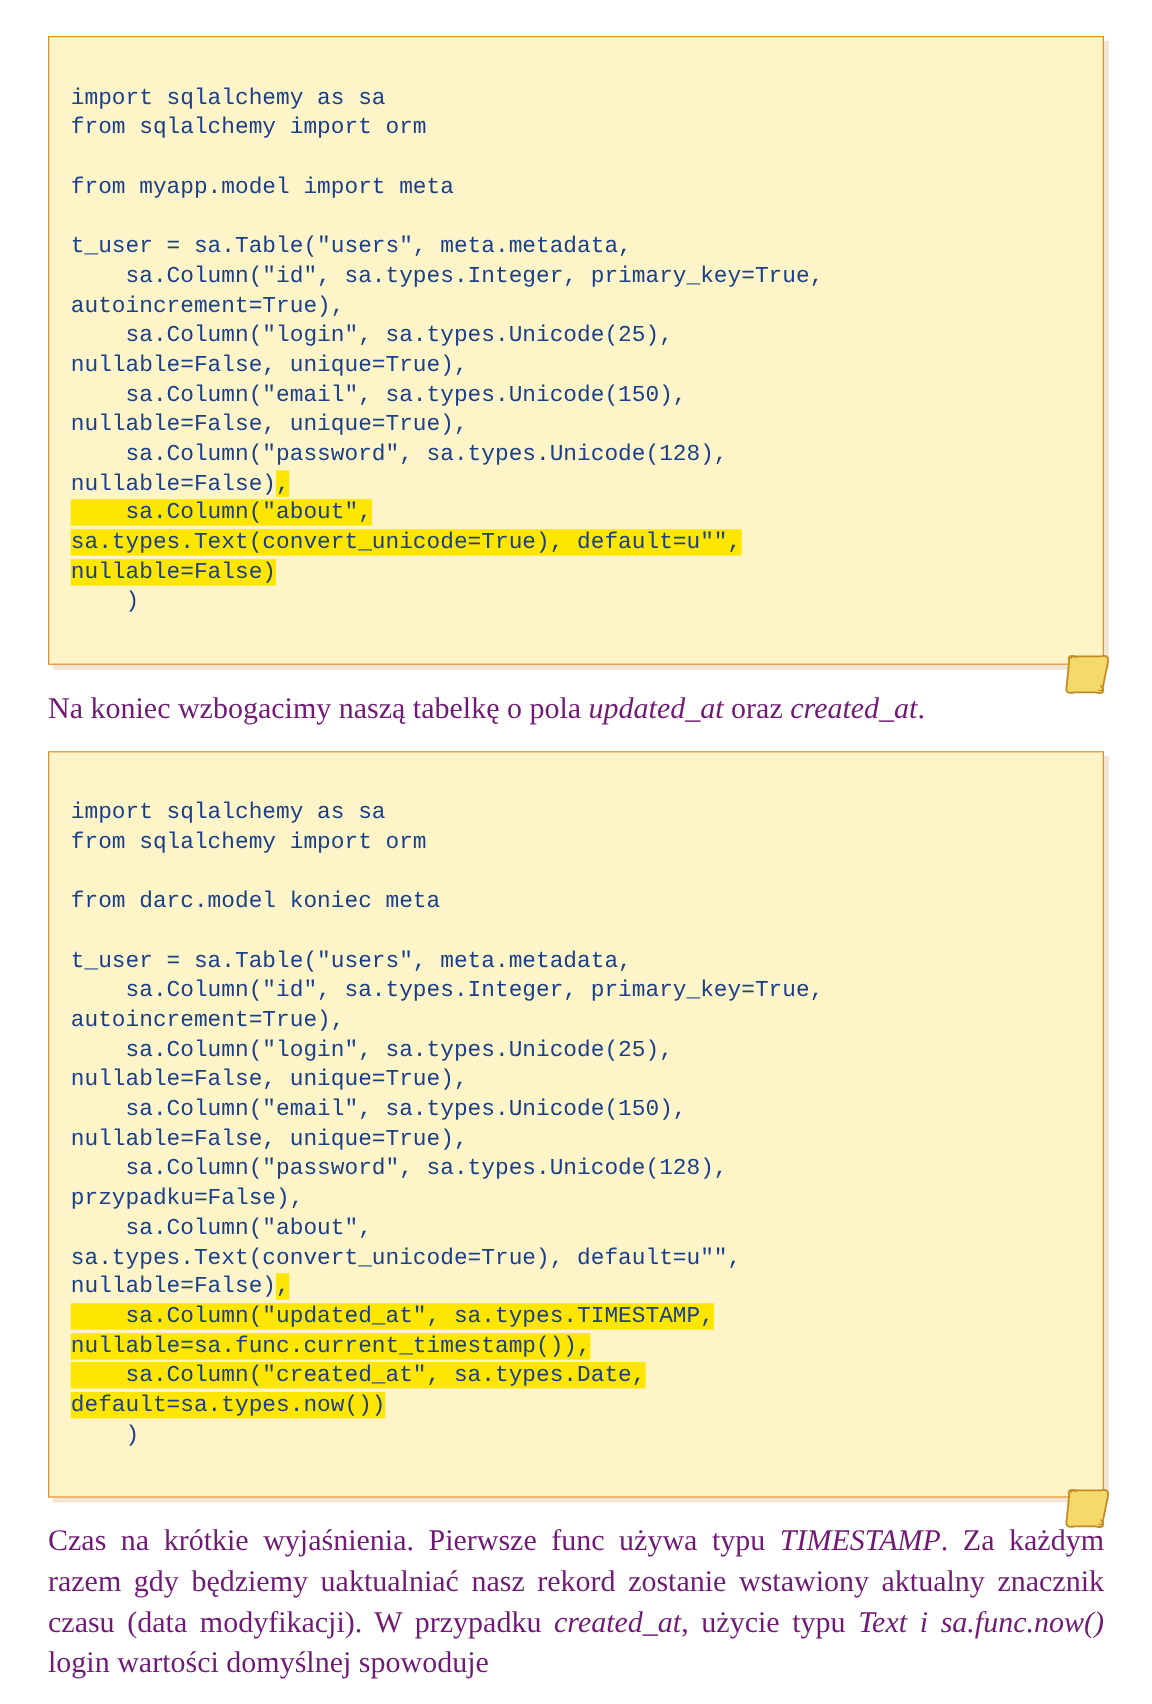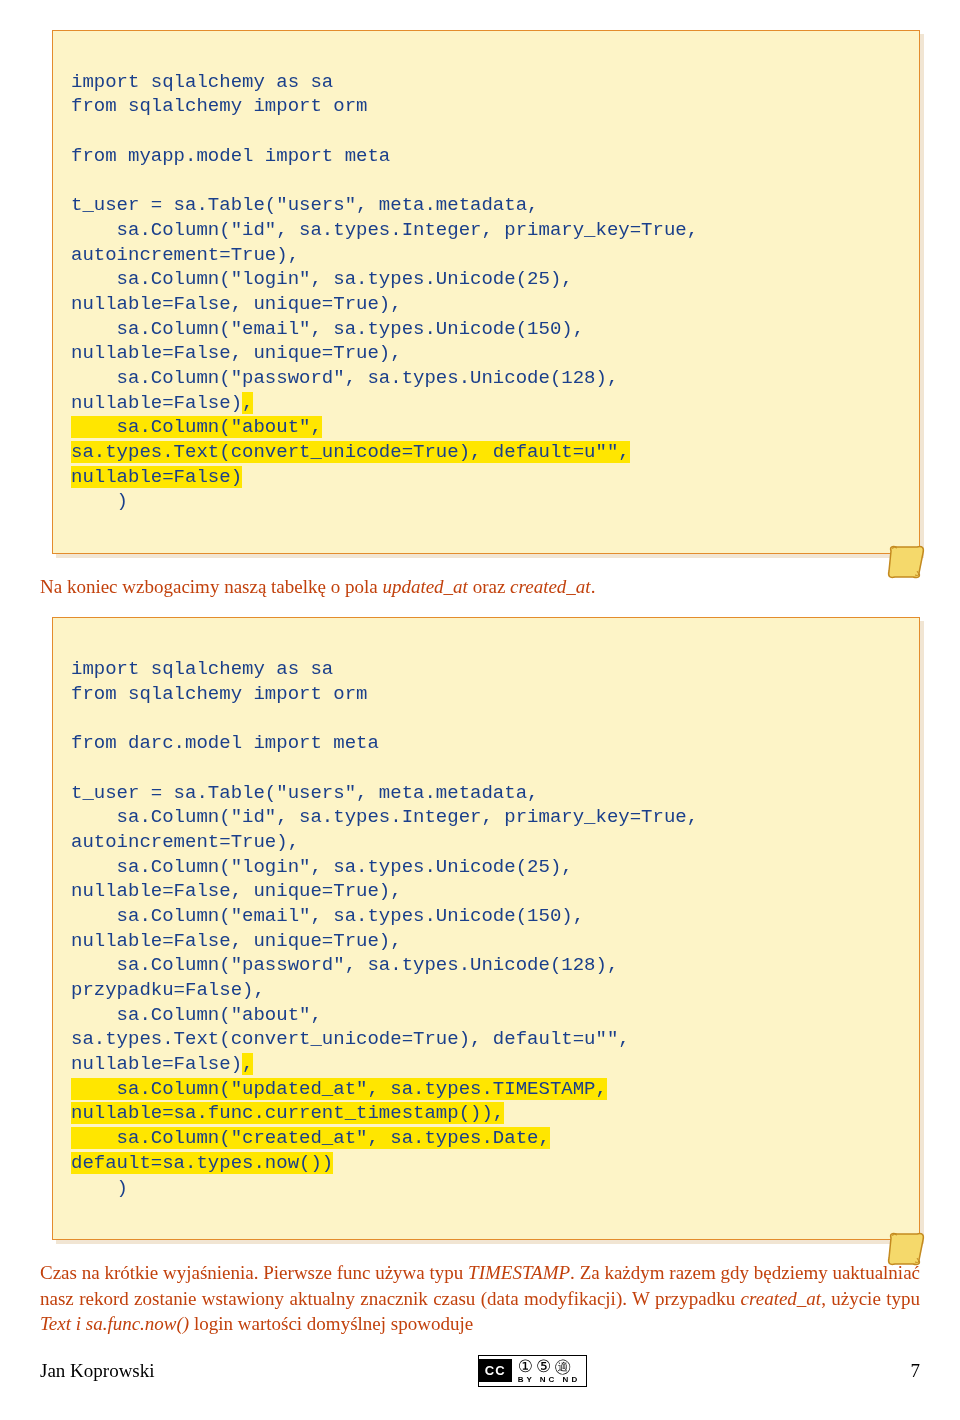--- a/index.html
+++ b/index.html
@@ -8,34 +8,34 @@
     font-family: Georgia, 'Times New Roman', serif;
     background: #fff;
     width: 960px;
     box-sizing: border-box;
   }
   .code-box {
     background: #fdf4c7;
     border: 1.5px solid #e38c2d;
     box-shadow: 4px 4px 0 rgba(200,150,80,0.25);
     padding: 14px 18px;
-    margin: 0 0 20px 12px;
+    margin: 0 0 20px 0;
     font-family: 'Courier New', Courier, monospace;
     color: #1a3f8b;
     font-size: 19px;
     line-height: 1.3;
     white-space: pre-wrap;
     position: relative;
   }
   .code-box .hl {
     background: #ffe600;
   }
   .para {
-    font-size: 19px;
-    color: #c2410c;
+    font-size: 25px;
+    color: #701a75;
     margin: 14px 0 18px 0;
     line-height: 1.35;
     text-align: justify;
   }
   .para .it {
     font-style: italic;
   }
   .scroll-icon {
     position: absolute;
     right: -8px;
@@ -114,21 +114,21 @@
 </div>
 
 <p class="para">
 <span>Na koniec wzbogacimy naszą tabelkę o pola </span><span class="it">updated_at</span><span> oraz </span><span class="it">created_at</span><span>.</span>
 </p>
 
 <div class="code-box">
 <span>import sqlalchemy as sa</span>
 <span>from sqlalchemy import orm</span>
 <span></span>
-<span>from darc.model import meta</span>
+<span>from darc.model koniec meta</span>
 <span></span>
 <span>t_user = sa.Table("users", meta.metadata,</span>
 <span>    sa.Column("id", sa.types.Integer, primary_key=True,</span>
 <span>autoincrement=True),</span>
 <span>    sa.Column("login", sa.types.Unicode(25),</span>
 <span>nullable=False, unique=True),</span>
 <span>    sa.Column("email", sa.types.Unicode(150),</span>
 <span>nullable=False, unique=True),</span>
 <span>    sa.Column("password", sa.types.Unicode(128),</span>
 <span>przypadku=False),</span>

